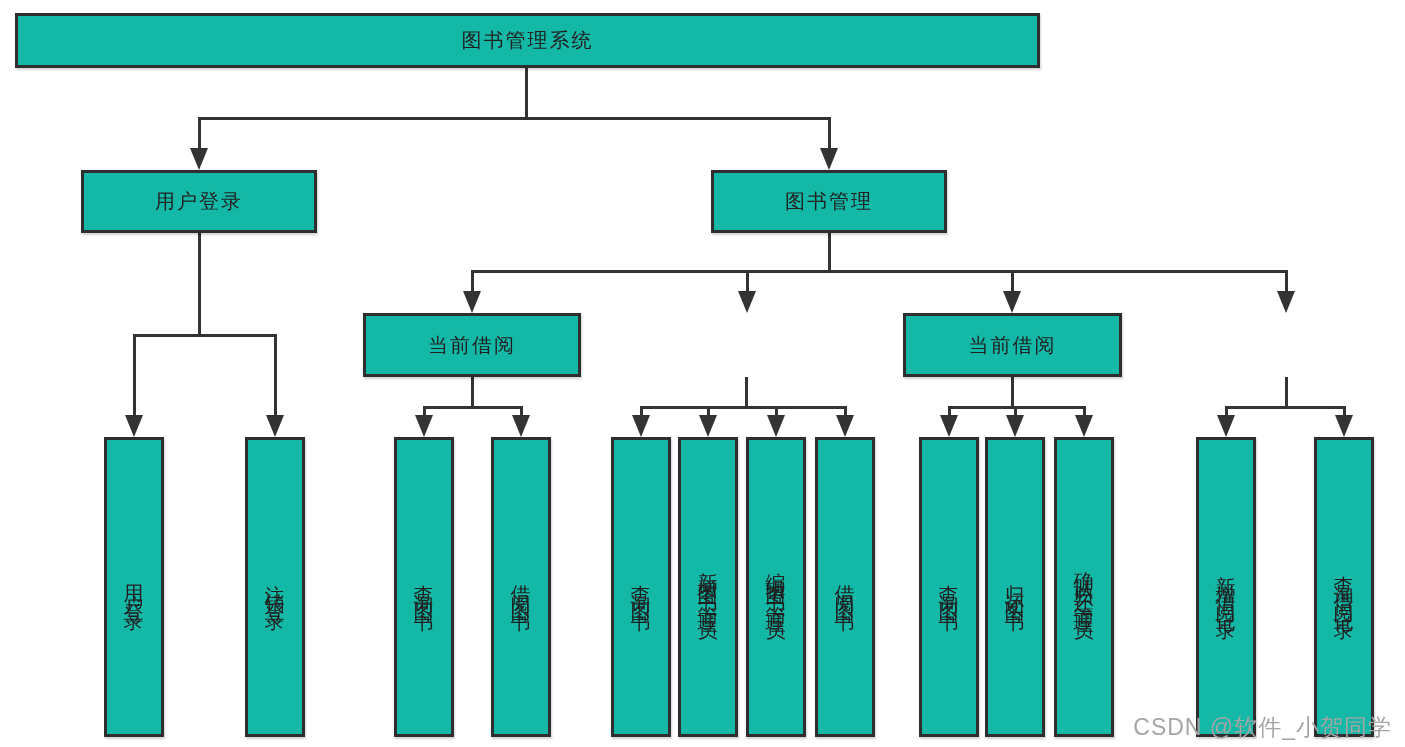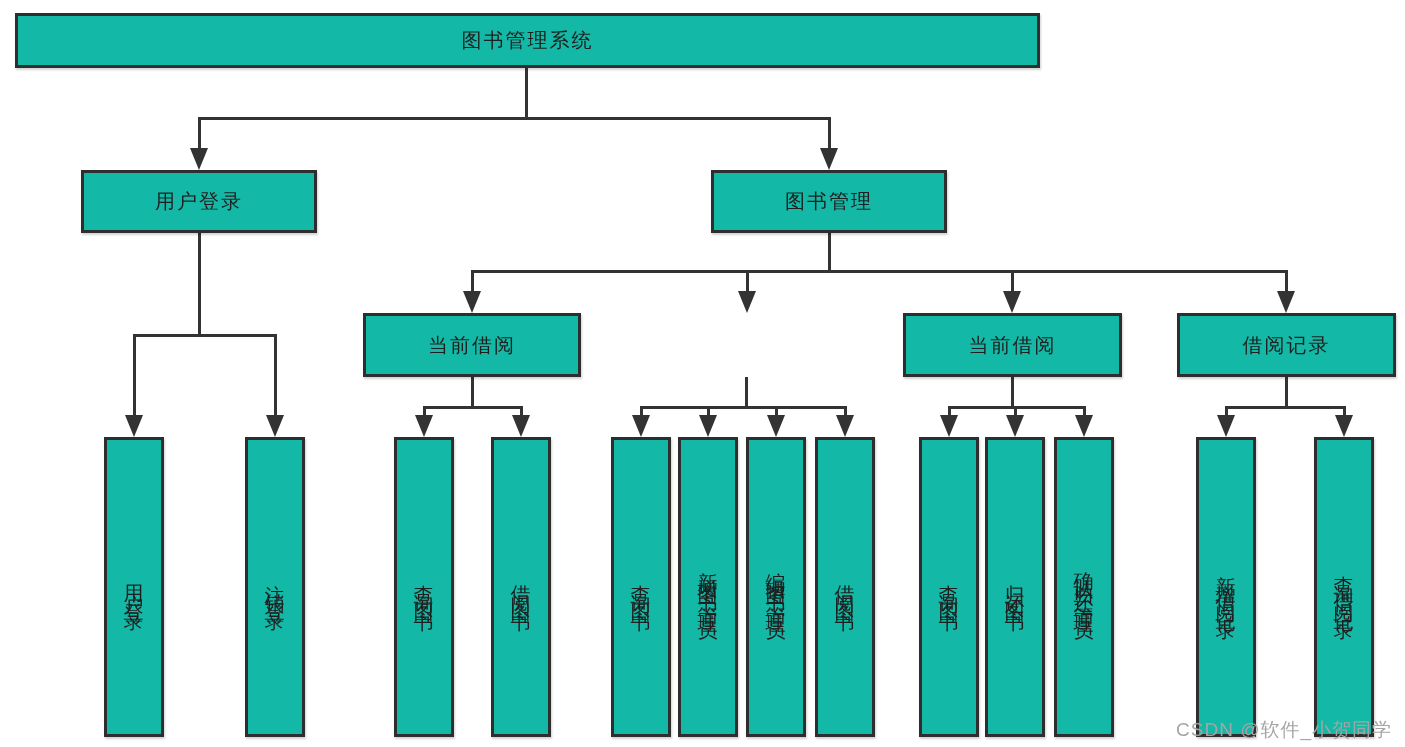--- a/index.html
+++ b/index.html
@@ -44,21 +44,21 @@
     height: 0;
     border-left: 9px solid transparent;
     border-right: 9px solid transparent;
     border-top: 22px solid #333333;
     z-index: 1;
   }
   .watermark {
     position: absolute;
     right: 13px;
     bottom: 4px;
-    font-size: 19px;
+    font-size: 23px;
     color: #a5a5a5;
     letter-spacing: 1px;
     z-index: 5;
     white-space: nowrap;
   }
 </style>
 </head>
 <body>
 
 <div id="canvas">
@@ -77,23 +77,20 @@
 
   <div class="box" style="left:363px; top:313px; width:218px; height:64px;">
     <span>当前借阅</span>
   </div>
 
 
   <div class="box" style="left:903px; top:313px; width:219px; height:64px;font-family:Liberation Serif, serif;">
     <span>当前借阅</span>
   </div>
 
-  <div class="box" style="left:1177px; top:313px; width:219px; height:64px;">
-    <span>借阅记录</span>
-  </div>
 
   <div class="box leaf" style="left:104px; top:437px; width:60px; height:300px;">
     <span>用户登录</span>
   </div>
   <div class="box leaf" style="left:245px; top:437px; width:60px; height:300px;">
     <span>注销登录</span>
   </div>
 
   <div class="box leaf" style="left:394px; top:437px; width:60px; height:300px;">
     <span>查询图书</span>

